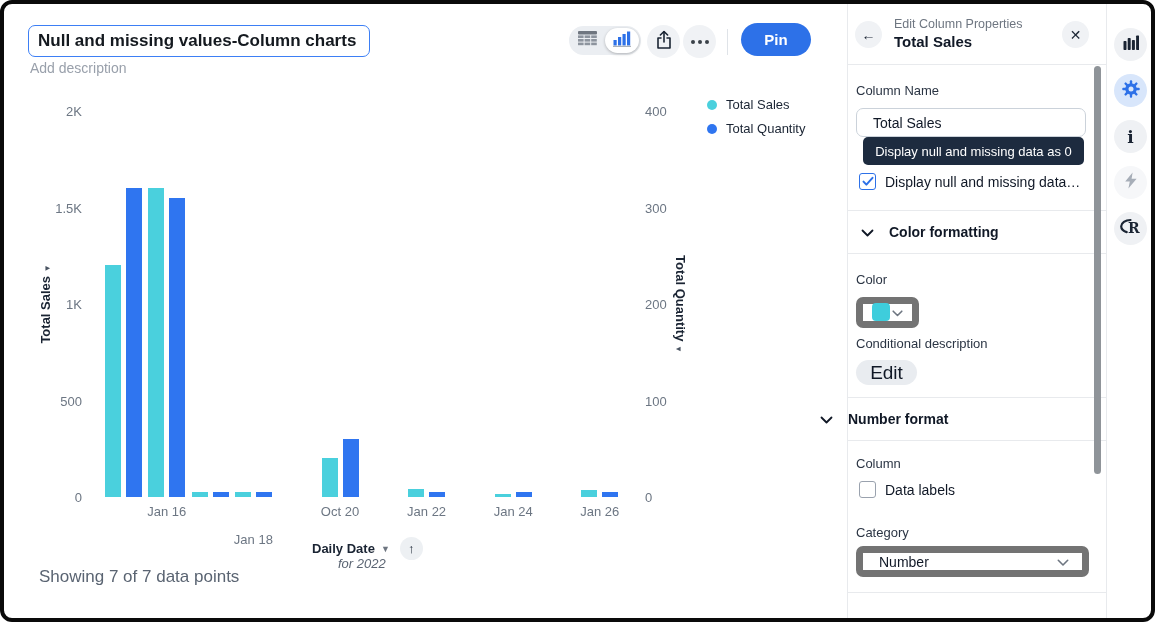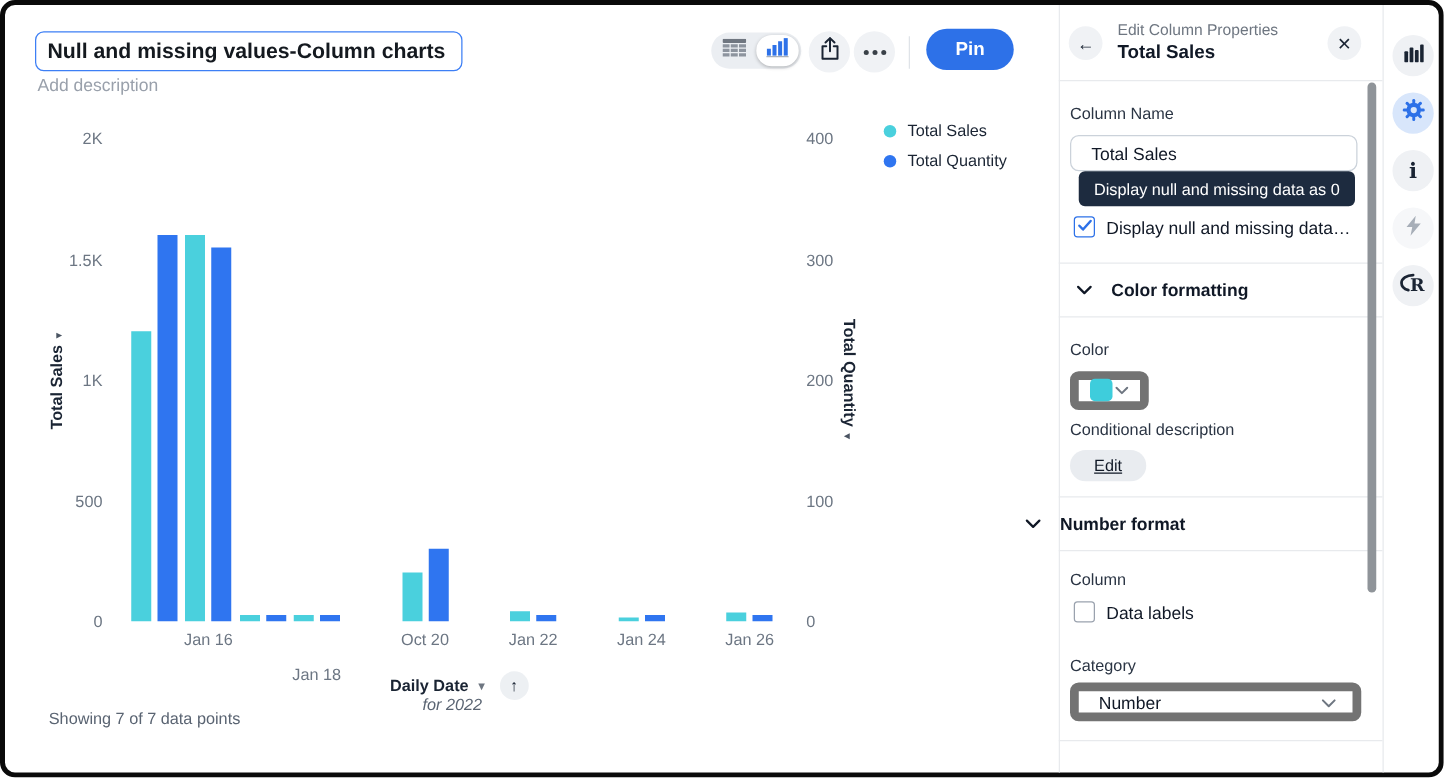--- a/index.html
+++ b/index.html
@@ -39,39 +39,39 @@
   .plot-area { left:90px; top:107px; width:545px; height:386px; }
   .bar { position:absolute; bottom:0; width:16px; cursor:pointer; }
   .x-labels { left:90px; top:500px; width:545px; height:16px; }
   .x-labels .tick { transform:translateX(-50%); }
 
   .x-control { left:308px; top:533px; display:flex; align-items:center; gap:6px; }
   .x-control-label { font-size:13px; font-weight:600; color:#1a2433; }
   .x-chevron { font-size:9px; color:#6e7681; }
   .sort-btn { width:23px; height:23px; border-radius:50%; background:#edf0f3; display:flex; align-items:center; justify-content:center; font-size:13px; font-weight:700; color:#1a2433; margin-left:4px; cursor:pointer; }
   .x-subtitle { left:334px; top:552px; font-size:13px; font-style:italic; color:#5a6472; }
-  .status-text { left:35px; top:563px; font-size:13px; color:#5a6472; }
+  .status-text { left:35px; top:563px; font-size:17px; color:#5a6472; }
 
   
   .panel-edge { left:843px; top:0; width:1px; height:622px; background:#e8eaed; }
   .sidebar-edge { left:1102px; top:0; width:1px; height:622px; background:#e8eaed; }
   .pdivider { position:absolute; left:843px; width:259px; height:1px; background:#e8eaed; }
   .p-circle { width:27px; height:27px; border-radius:50%; background:#f0f2f5; display:flex; align-items:center; justify-content:center; font-size:14px; color:#1a2433; cursor:pointer; }
   .breadcrumb { left:890px; top:13px; font-size:12.5px; color:#6e7681; }
   .panel-title { left:890px; top:29px; font-size:15px; font-weight:700; color:#101826; }
   .field-label { font-size:13px; color:#2b3544; }
   .text-input { left:852px; top:104px; width:230px; height:29px; border:1px solid #cbd2da; border-radius:7px; padding-left:16px; font-size:14px; color:#101826; font-family:"Liberation Sans",sans-serif; background:#fff; }
   .tooltip { left:859px; top:133px; width:221px; height:28px; background:#1d2b3f; border-radius:5px; color:#fff; font-size:13px; font-weight:400; display:flex; align-items:center; justify-content:center; white-space:nowrap; }
   .checkbox { width:17px; height:17px; border-radius:3px; background:#fff; display:flex; align-items:center; justify-content:center; cursor:pointer; }
   .checkbox.checked { border:1.5px solid #2d71e8; }
   .checkbox.unchecked { border:1.5px solid #9aa2ae; }
   .check-label { font-size:14px; color:#101826; white-space:nowrap; }
   .section-head { display:flex; align-items:center; gap:15px; cursor:pointer; }
   .section-title { font-size:14px; font-weight:600; color:#101826; }
-  .pill-btn { left:852px; top:356px; width:61px; height:25px; background:#e9ecf0; border-radius:13px; font-size:13px; color:#101826; display:flex; align-items:center; justify-content:center; cursor:pointer;text-decoration:underline; }
+  .pill-btn { left:852px; top:356px; width:61px; height:25px; background:#e9ecf0; border-radius:13px; font-size:19px; color:#101826; display:flex; align-items:center; justify-content:center; cursor:pointer; }
   .select-box { border:7px solid #737373; border-radius:7px; background:#fff; display:flex; align-items:flex-end; cursor:pointer; }
   .color-swatch { width:18px; height:18px; border-radius:4px; }
   .scroll-thumb { left:1090px; top:62px; width:7px; height:408px; background:#8f9499; border-radius:4px; }
 
   
   .side-btn { left:1110px; width:33px; height:33px; border-radius:50%; background:#eff1f4; display:flex; align-items:center; justify-content:center; cursor:pointer; }
   .side-btn.active { background:#d8e6fb; }
   .side-btn.faded { background:#f6f7f9; }
   .info-glyph { font-family:"DejaVu Serif", serif; font-size:17px; font-weight:700; color:#1a2433; }
 </style>

